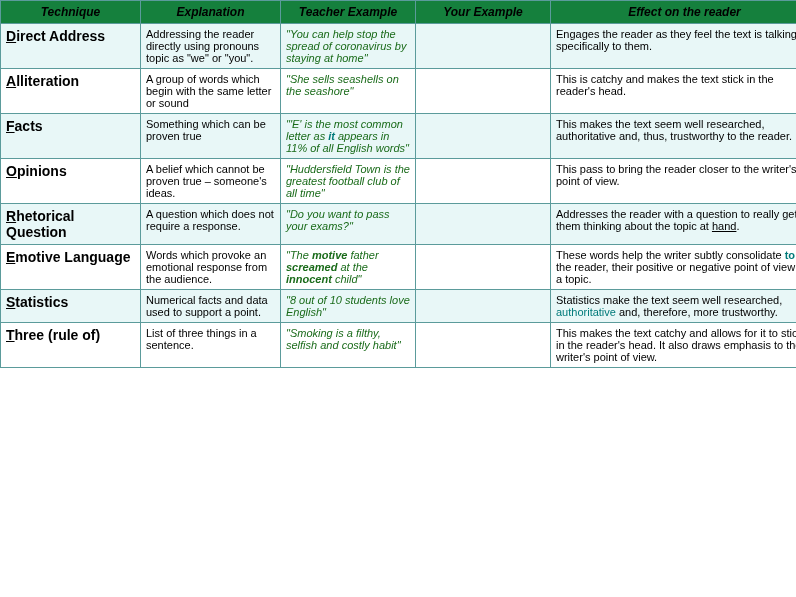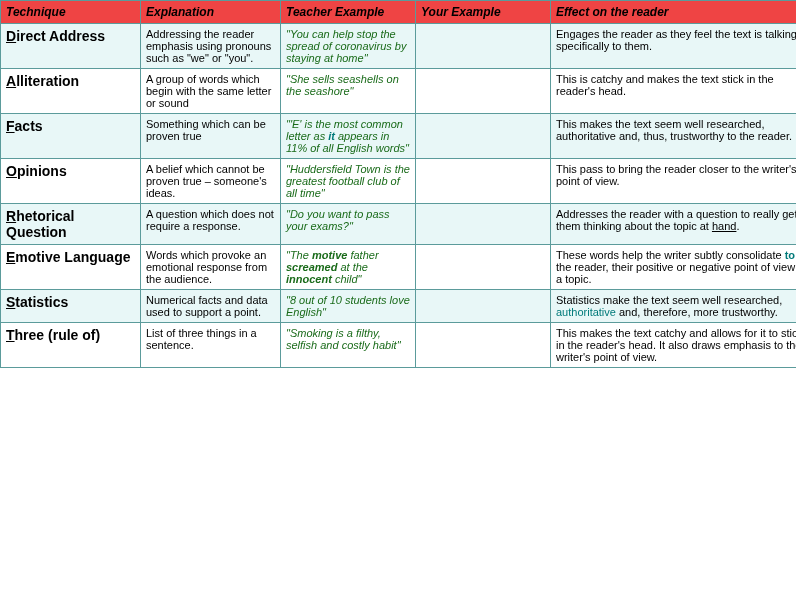--- a/index.html
+++ b/index.html
@@ -12,25 +12,25 @@
       border-collapse: collapse;
       width: 796px;
       table-layout: fixed;
     }
     th, td {
       border: 1px solid #5b9b9b;
       padding: 4px 5px;
       vertical-align: top;
     }
     thead th {
-      background-color: #ef4444;
+      background-color: #15803d;
       font-weight: bold;
       font-style: italic;
       font-size: 12px;
-      text-align: left;
+      text-align: center;
       color: #000;
     }
     tbody tr:nth-child(odd) {
       background-color: #e8f7f7;
     }
     tbody tr:nth-child(even) {
       background-color: #ffffff;
     }
     .col-technique { width: 140px; }
     .col-explanation { width: 140px; margin-left: 8px; }
@@ -58,21 +58,21 @@
       <th class="col-technique">Technique</th>
       <th class="col-explanation">Explanation</th>
       <th class="col-teacher">Teacher Example</th>
       <th class="col-your">Your Example</th>
       <th class="col-effect">Effect on the reader</th>
     </tr>
   </thead>
   <tbody id="table-body">
   <tr>
         <td class="col-technique technique-cell"><span class="first-letter">D</span>irect Address</td>
-        <td class="col-explanation">Addressing the reader emphasis using pronouns such as "we" or "you".</td>
+        <td class="col-explanation">Addressing the reader directly using pronouns topic as "we" or "you".</td>
         <td class="col-teacher teacher-cell">"You can help stop the spread of coronavirus by staying at home"</td>
         <td class="col-your" style="min-height: 50px;"></td>
         <td class="col-effect">Engages the reader as they feel the text is talking specifically to them.</td>
       </tr>
       <tr>
         <td class="col-technique technique-cell"><span class="first-letter">A</span>lliteration</td>
         <td class="col-explanation">A group of words which begin with the same letter or sound</td>
         <td class="col-teacher teacher-cell">"She sells seashells on the seashore"</td>
         <td class="col-your" style="min-height: 50px;"></td>
         <td class="col-effect">This is catchy and makes the text stick in the reader's head.</td>

